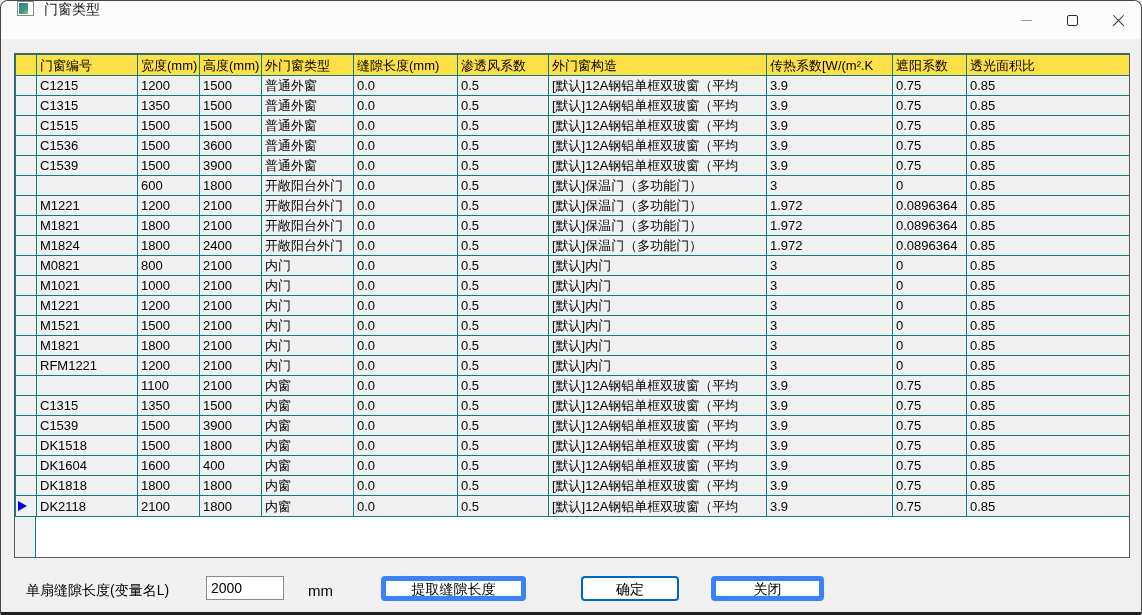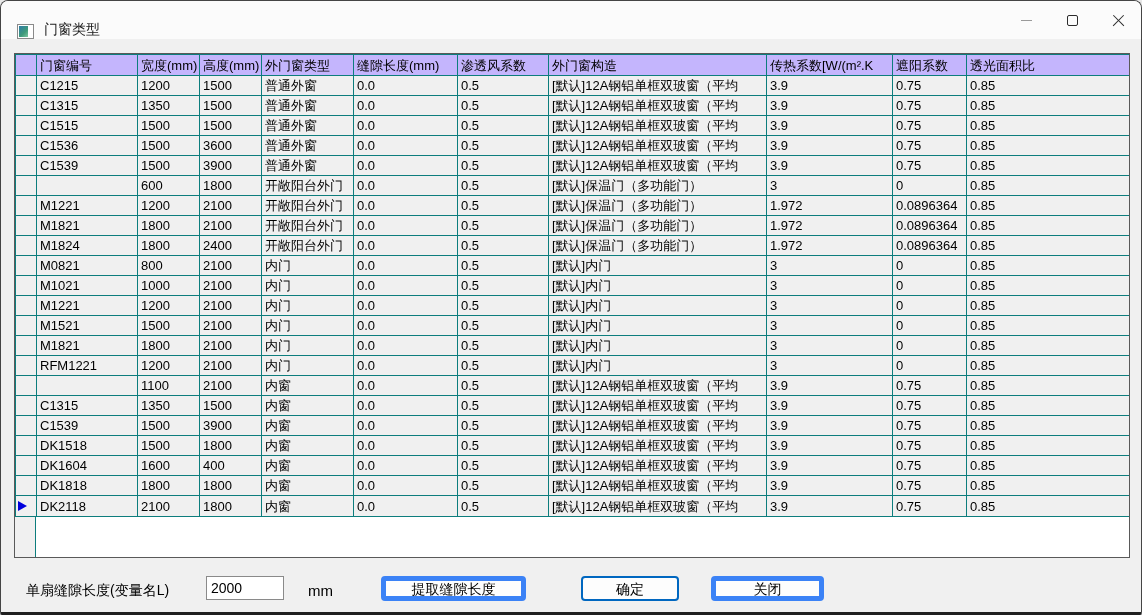--- a/index.html
+++ b/index.html
@@ -12,21 +12,21 @@
     position:relative; width:1142px; height:615px;
     background:#f0f0f0;
     border:1px solid #454545;
     border-bottom:3px solid #1f1f1f;
     border-radius:8px 8px 2px 2px;
     overflow:hidden;
   }
   
   .titlebar {
     height:38px; background:#fbfbfb;
-    display:flex; align-items:flex-end;
+    display:flex; align-items:flex-start;
     padding-left:16px;
   }
   .app-icon {
     width:17px; height:15px; background:#fff;
     border:1px solid #8a8a8a; margin-right:10px;
     position:relative; flex:0 0 auto;
   }
   .app-icon::before {
     content:""; position:absolute; left:1px; top:1px;
     width:9px; height:11px;
@@ -65,21 +65,21 @@
     border-collapse:collapse; table-layout:fixed;
     width:1114px; font-size:13px; color:#000;
   }
   table.grid th, table.grid td {
     border:1px solid #0d7d7d;
     height:20px; padding:0 3px;
     white-space:nowrap; overflow:hidden;
     text-align:left; font-weight:normal;
     line-height:19px;
   }
-  table.grid th { background:#c4b5fd; height:21px; }
+  table.grid th { background:#fde047; height:21px; }
   table.grid td { background:#f0f0f0; }
   table.grid td.ind { background:#f0f0f0; padding:0 2px; }
   .arrow {
     display:inline-block; width:0; height:0; margin-top:5px;
     border-left:9px solid #0000dd;
     border-top:5px solid transparent;
     border-bottom:5px solid transparent;
   }
 
   

